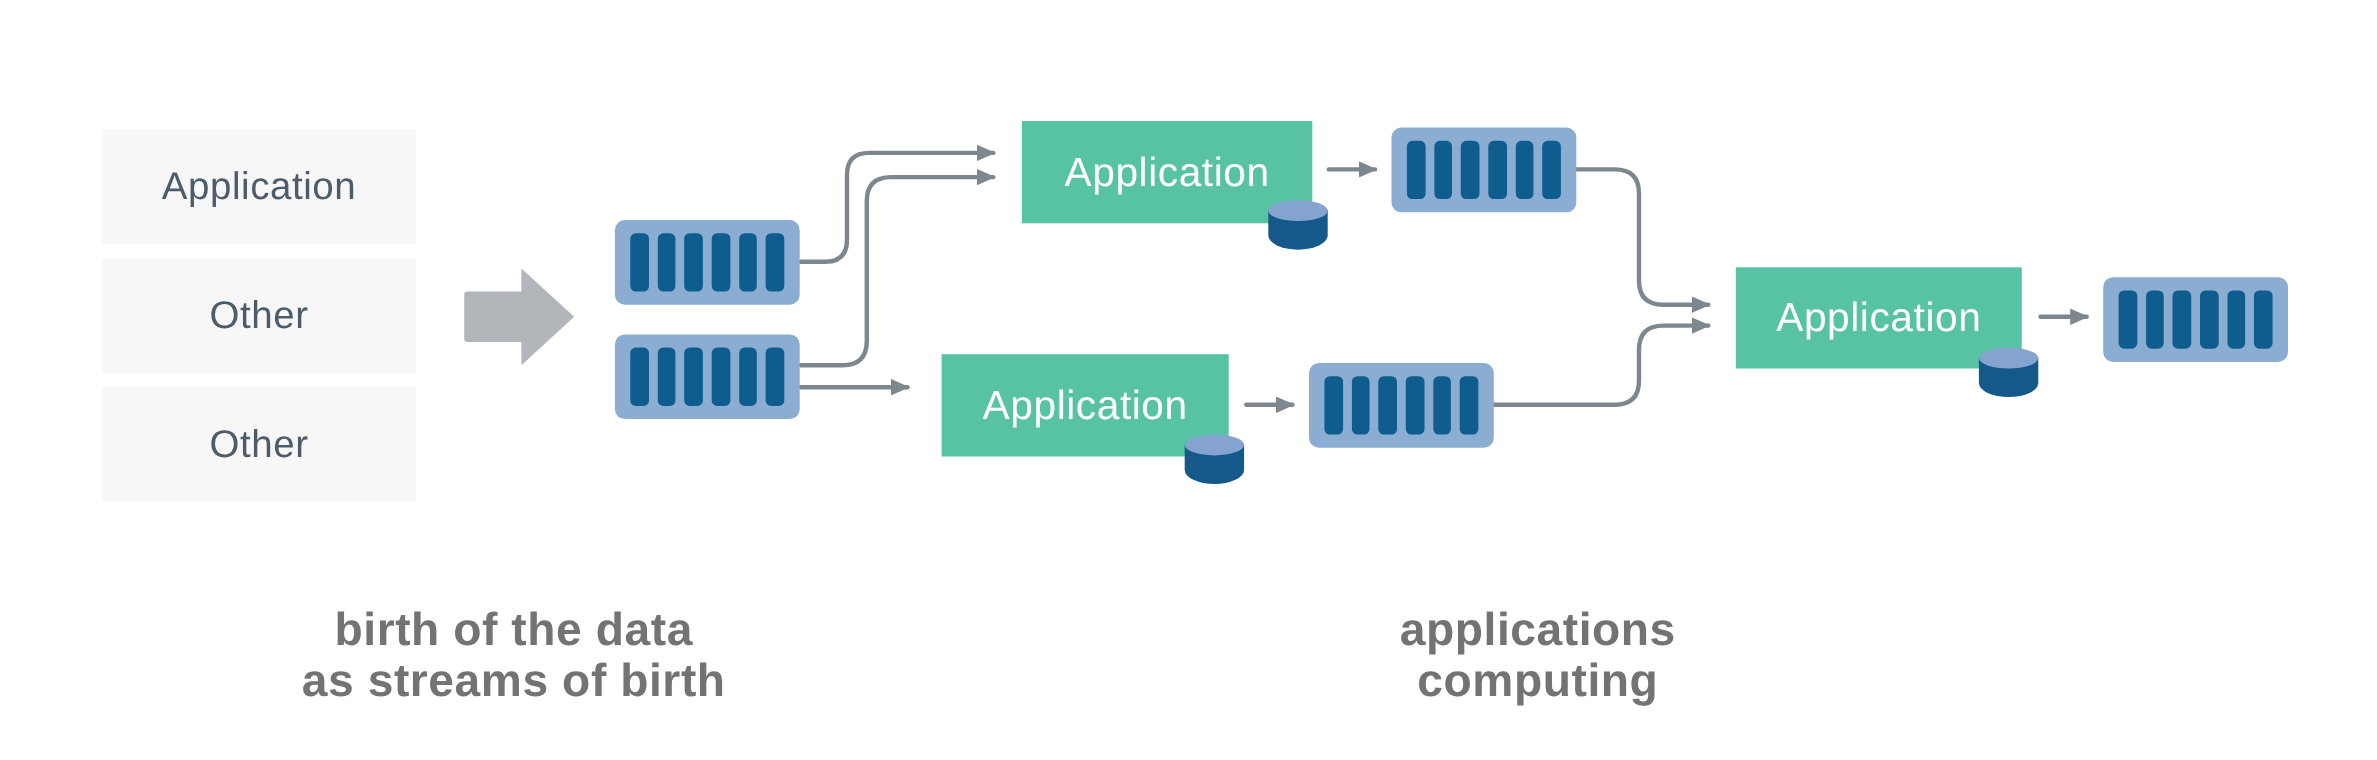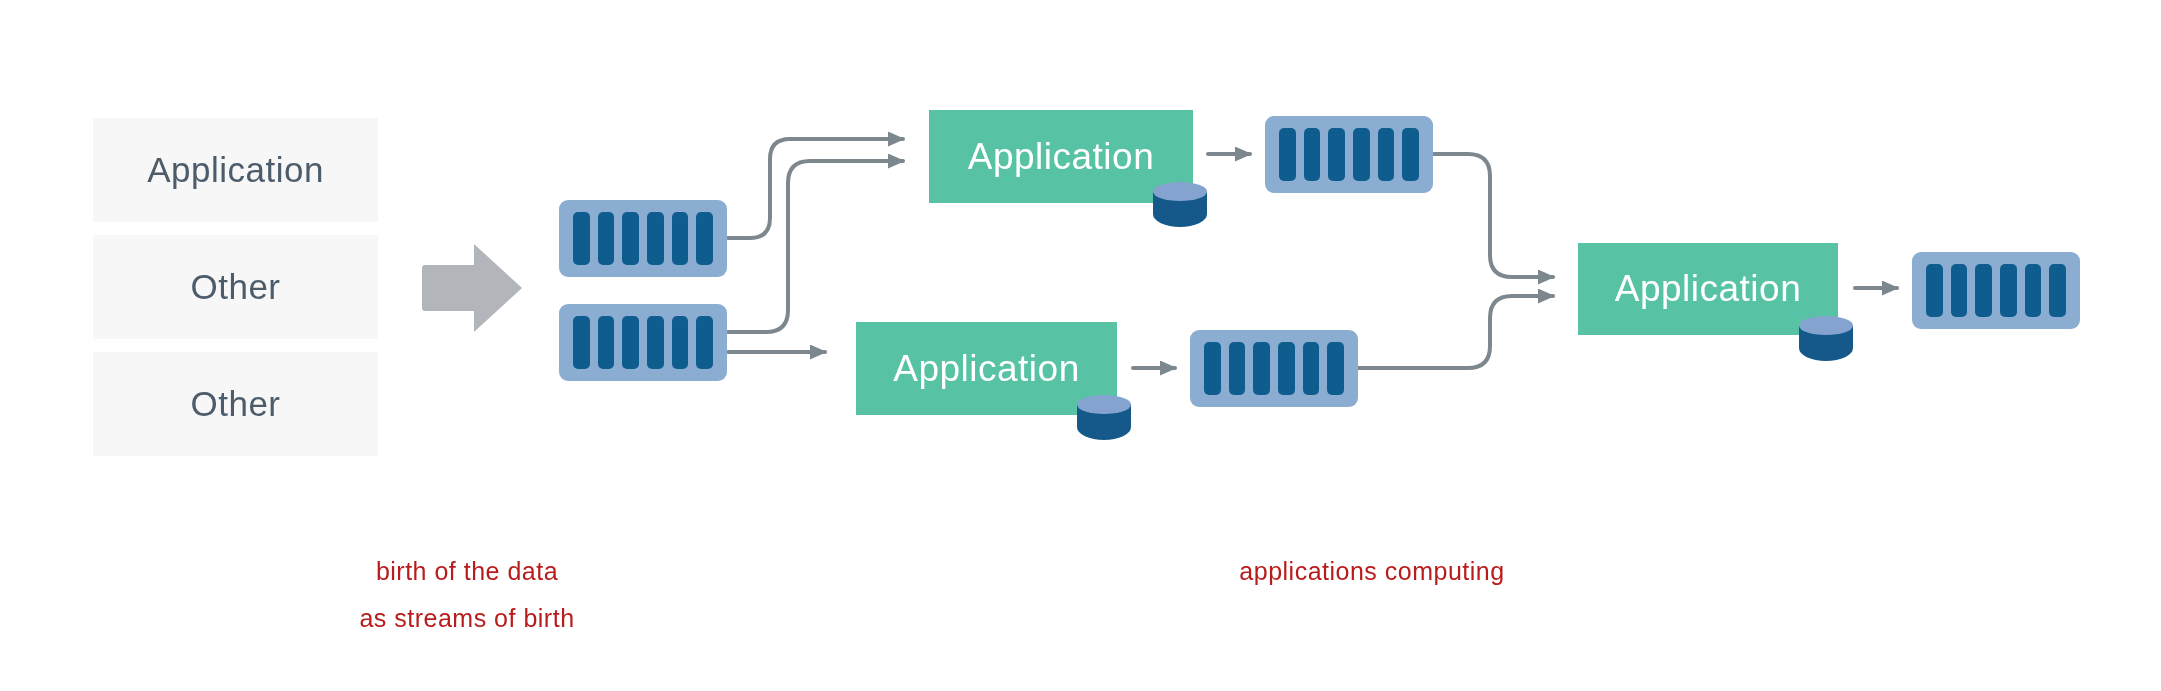--- a/index.html
+++ b/index.html
@@ -77,25 +77,25 @@
 
   
   svg.connectors{position:absolute;left:0;top:0;width:2161px;height:691px;}
   svg.connectors path.link{
     fill:none;stroke:#7d878e;stroke-width:4;stroke-linecap:round;
   }
 
   
   .caption{
     position:absolute;top:548px;
-    color:#b91c1c;font-size:25px;line-height:47px;
-    text-align:center;letter-spacing:0.5px;
+    color:#737373;font-size:42px;line-height:47px;
+    text-align:center;letter-spacing:0.5px;font-weight:bold;
   }
   .caption.left{left:267px;width:400px;}
-  .caption.right{left:1162px;width:420px;}
+  .caption.right{left:1188px;width:420px;}
 </style>
 </head>
 <body>
 
 <div class="canvas">
 
   <div class="source-box b1">
     <span>Application</span>
   </div>
   <div class="source-box b2">

